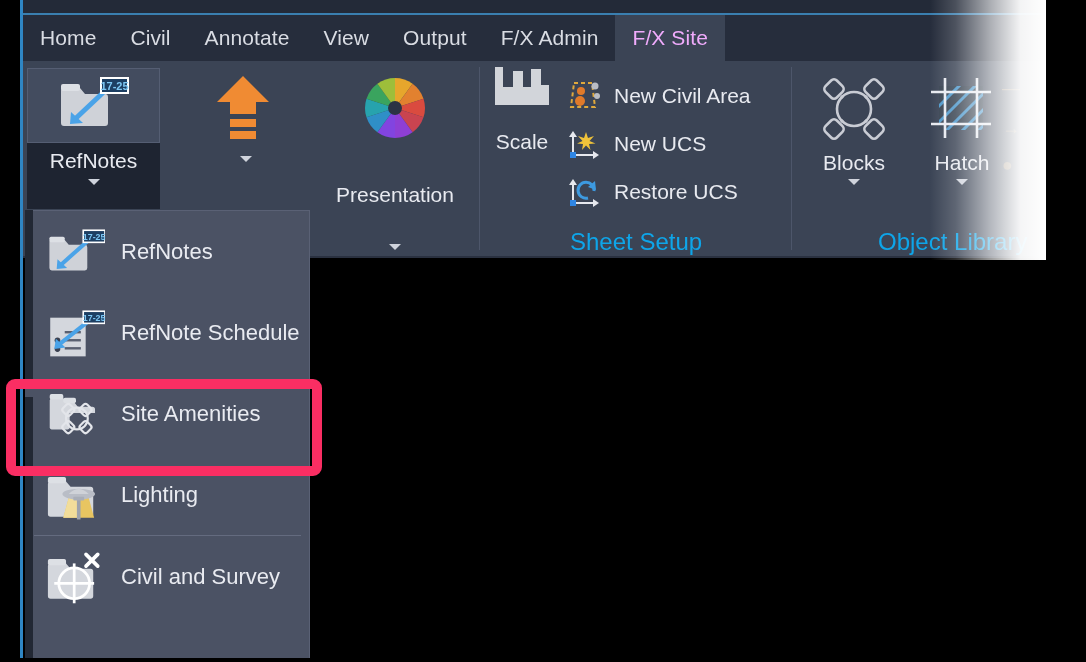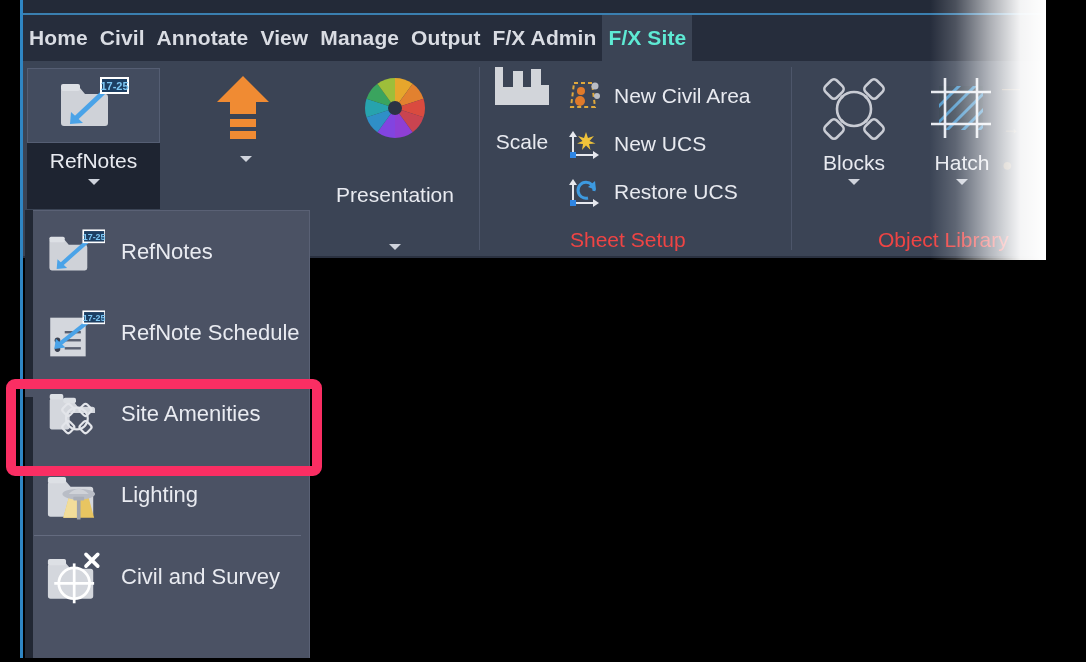--- a/index.html
+++ b/index.html
@@ -17,23 +17,23 @@
   
   .leftrail{position:absolute;left:20px;top:0;width:3px;height:658px;
             background:#2f86c4;z-index:40;}
 
   
   .tabbar{position:absolute;left:23px;top:15px;width:1023px;height:46px;
           background:#262d3c;}
   .tabs{position:absolute;left:23px;top:15px;height:46px;display:flex;
         align-items:center;}
   .tab{height:46px;display:flex;align-items:center;justify-content:center;
-       padding:0 6px;color:#d9dce3;font-size:21px;font-weight:700;
+       padding:0 17px;color:#d9dce3;font-size:21px;font-weight:400;
        letter-spacing:.1px;white-space:nowrap;box-sizing:border-box;}
-  .tab.active{background:#3b4455;color:#5eead4;}
+  .tab.active{background:#3b4455;color:#f0abfc;}
 
   
   .ribbon{position:absolute;left:23px;top:61px;width:1023px;height:197px;
           background:#3b4455;}
 
   .sep{position:absolute;top:6px;width:1px;height:183px;background:#4d566a;}
 
   
   .bigbtn{position:absolute;display:flex;flex-direction:column;align-items:center;}
   .refnotes-btn{left:27px;top:68px;width:133px;height:141px;}
@@ -63,21 +63,21 @@
   .pres-btn{left:310px;top:74px;width:170px;gap:32px;}
 
   
   .scale-btn{left:487px;top:59px;width:70px;}
 
   
   .rowitem{position:absolute;display:flex;align-items:center;gap:12px;
            color:#e8eaf0;font-size:21px;white-space:nowrap;}
   .rowitem .ico{width:34px;height:34px;flex:0 0 34px;position:relative;}
 
-  .paneltitle{position:absolute;color:#ef4444;font-size:21px;white-space:nowrap;}
+  .paneltitle{position:absolute;color:#0ea5e9;font-size:24px;white-space:nowrap;}
 
   
   .blocks-btn{left:810px;top:72px;width:88px;}
   .hatch-btn{left:918px;top:72px;width:88px;}
 
   
   .menu{position:absolute;left:25px;top:210px;width:285px;height:452px;
         background:#4b5264;border:1px solid #5a6persist;z-index:30;}
   .menu{border:1px solid #5a6175;box-sizing:border-box;}
   .menuitem{position:relative;height:81px;display:flex;align-items:center;
@@ -127,21 +127,20 @@
 
   <div class="topstrip"></div>
   <div class="topstrip-hl"></div>
 
   <div class="tabbar"></div>
   <div class="tabs">
     <div class="tab">Home</div>
     <div class="tab">Civil</div>
     <div class="tab">Annotate</div>
     <div class="tab">View</div>
-    <div class="tab">Manage</div>
     <div class="tab">Output</div>
     <div class="tab">F/X Admin</div>
     <div class="tab active">F/X Site</div>
   </div>
 
   <div class="ribbon">
     <div class="sep" style="left:456px;"></div>
     <div class="sep" style="left:768px;"></div>
   </div>
 

